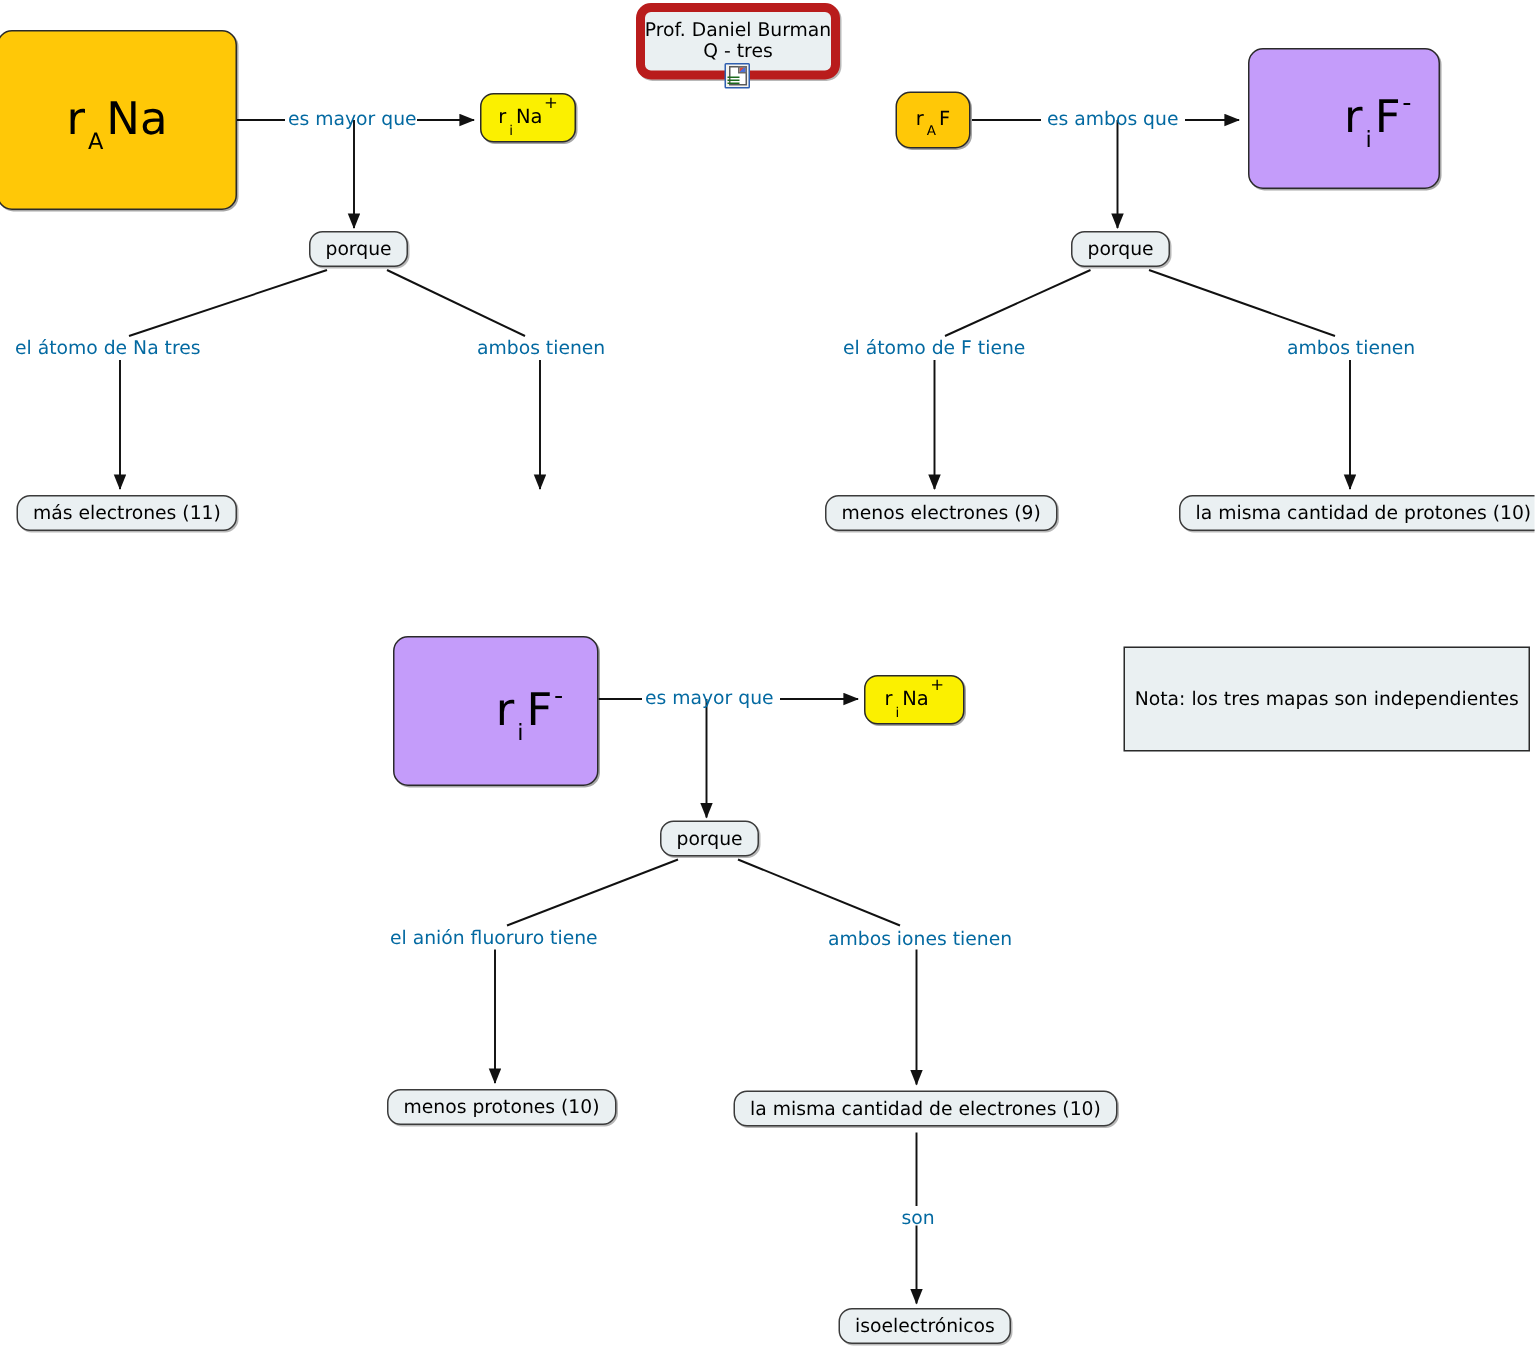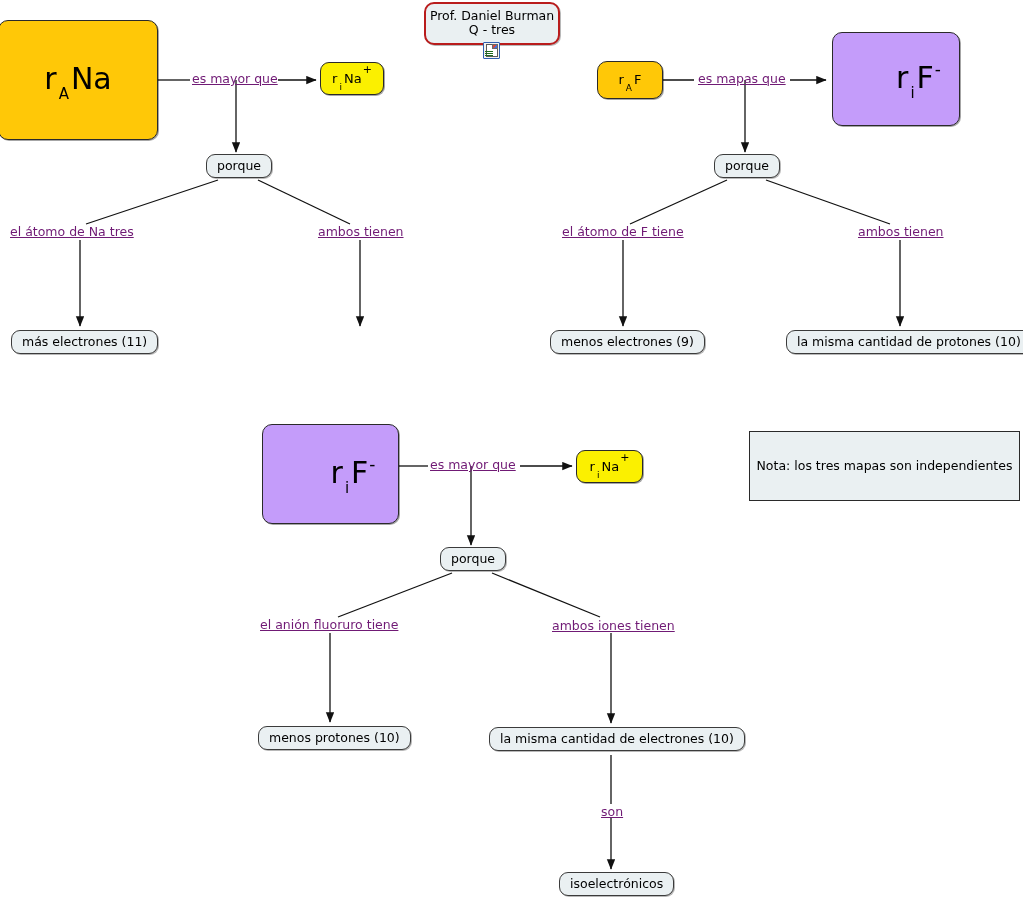--- a/index.html
+++ b/index.html
@@ -50,21 +50,21 @@
     border: 1px solid #3b3b3b;
     border-radius: 9px;
     font-size: 12.5px;
     padding: 4px 10px;
     box-shadow: 1px 1px 0 rgba(0,0,0,0.28);
   }
 
   
   .node.title {
     background: #eaf0f2;
-    border: 2px solid #b91c1c;
+    border: 6px solid #b91c1c;
     border-radius: 10px;
     font-size: 12.5px;
     padding: 5px 12px;
     flex-direction: column;
     box-shadow: 1px 1px 0 rgba(0,0,0,0.28);
   }
   .node.title .line { display: block; }
 
   
   .node.orange {
@@ -114,25 +114,24 @@
     padding-left: 1px;
   }
   .formula.small .base { font-size: 13px; }
   .formula.small .sub { font-size: 9px; top: 3px; }
   .formula.small .sup { font-size: 11px; top: -4px; }
 
   
   .link-label {
     position: absolute;
     font-size: 12.5px;
-    color: #701a75;
+    color: #0369a1;
     white-space: nowrap;
     background: transparent;
     line-height: 1;
-    text-decoration: underline;
   }
 
   
   .res-icon {
     position: absolute;
     width: 17px;
     height: 17px;
     box-sizing: border-box;
     border: 1px solid #2f5fb0;
     background: #f3f3ef;
@@ -240,27 +239,27 @@
     <span>porque</span>
   </div>
 
   <div class="link-label" style="left:10px; top:226px;">el átomo de Na tres</div>
   <div class="node concept" style="left:11px; top:330px;">
     <span>más electrones (11)</span>
   </div>
 
   <div class="link-label" style="left:318px; top:226px;">ambos tienen</div>
 
-  <div class="node orange" style="left:597px; top:61px; width:66px; height:38px;">
+  <div class="node orange" style="left:597px; top:61px; width:50px; height:38px;">
     <span class="formula small">
       <span class="base">r</span><span class="sub">A</span><span class="base">F</span>
     </span>
   </div>
 
-  <div class="link-label" style="left:698px; top:73px;">es mapas que</div>
+  <div class="link-label" style="left:698px; top:73px;">es ambos que</div>
 
   <div class="node purple" style="left:832px; top:32px; width:128px; height:94px;">
     <span class="formula">
       <span class="base">r</span><span class="sub">i</span><span class="base">F</span><span class="sup">-</span>
     </span>
   </div>
 
   <div class="node concept" style="left:714px; top:154px;">
     <span>porque</span>
   </div>

